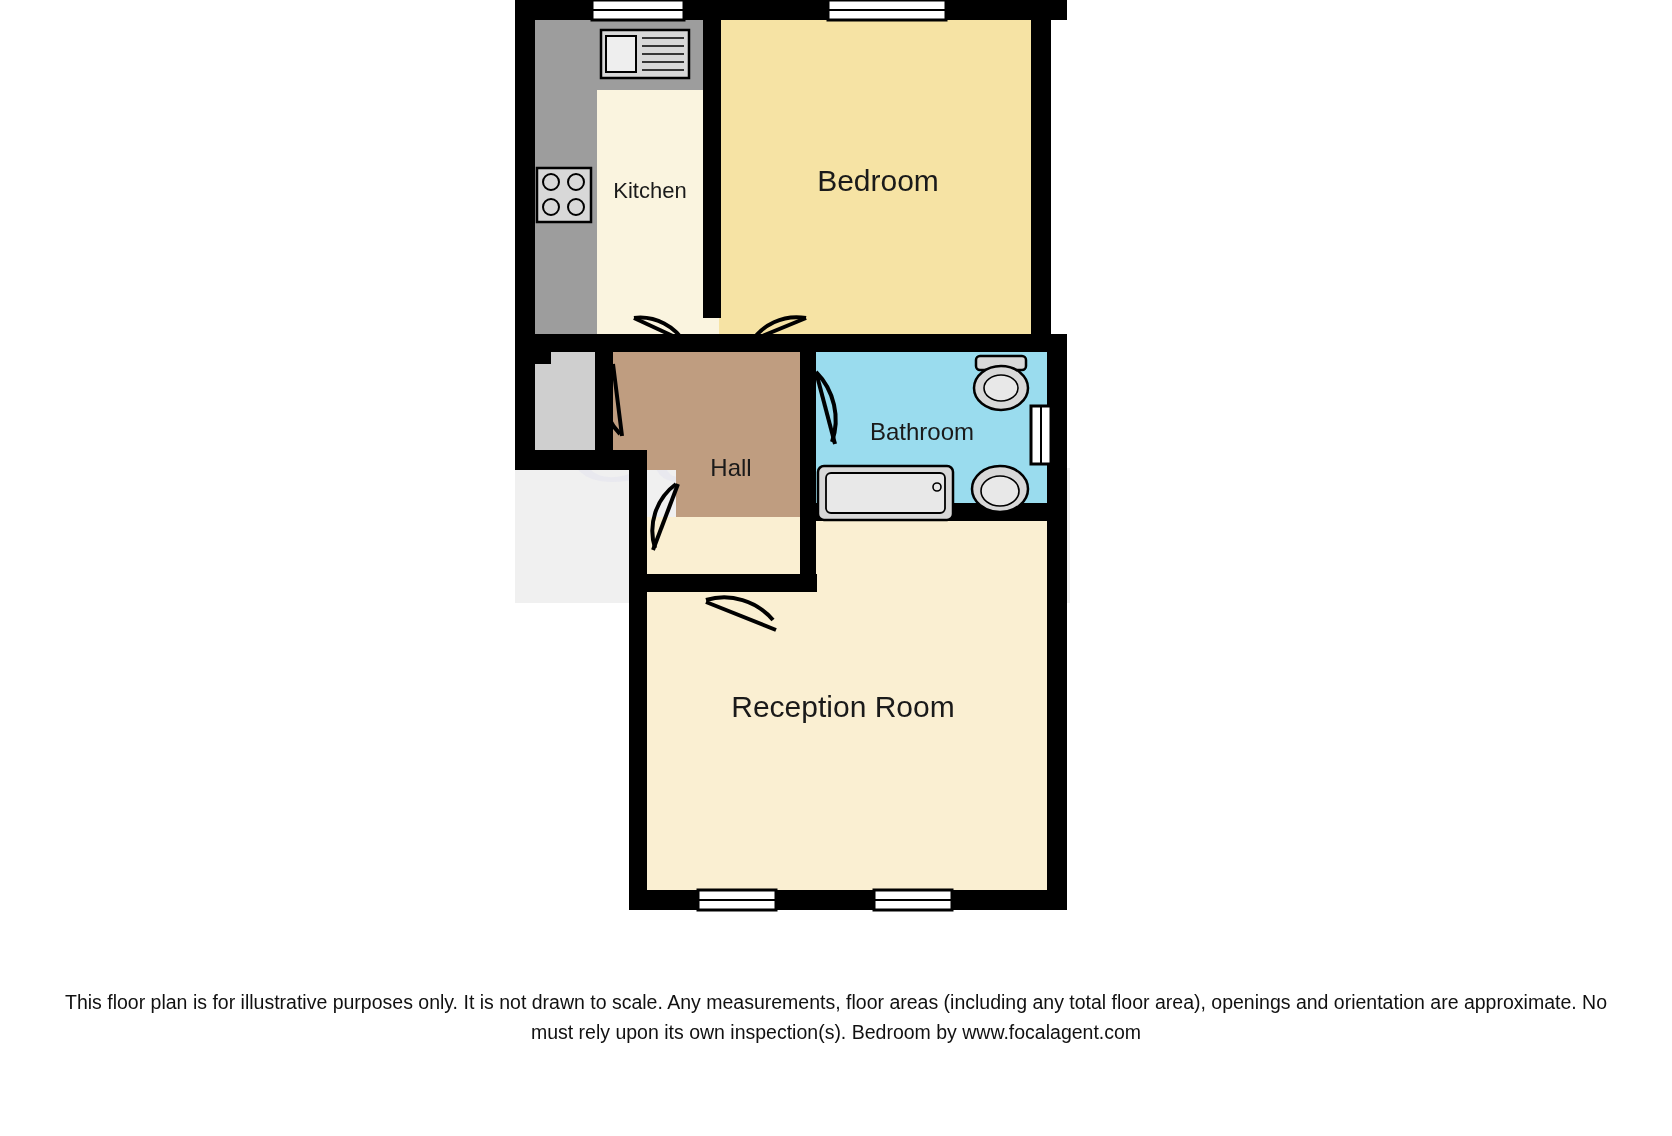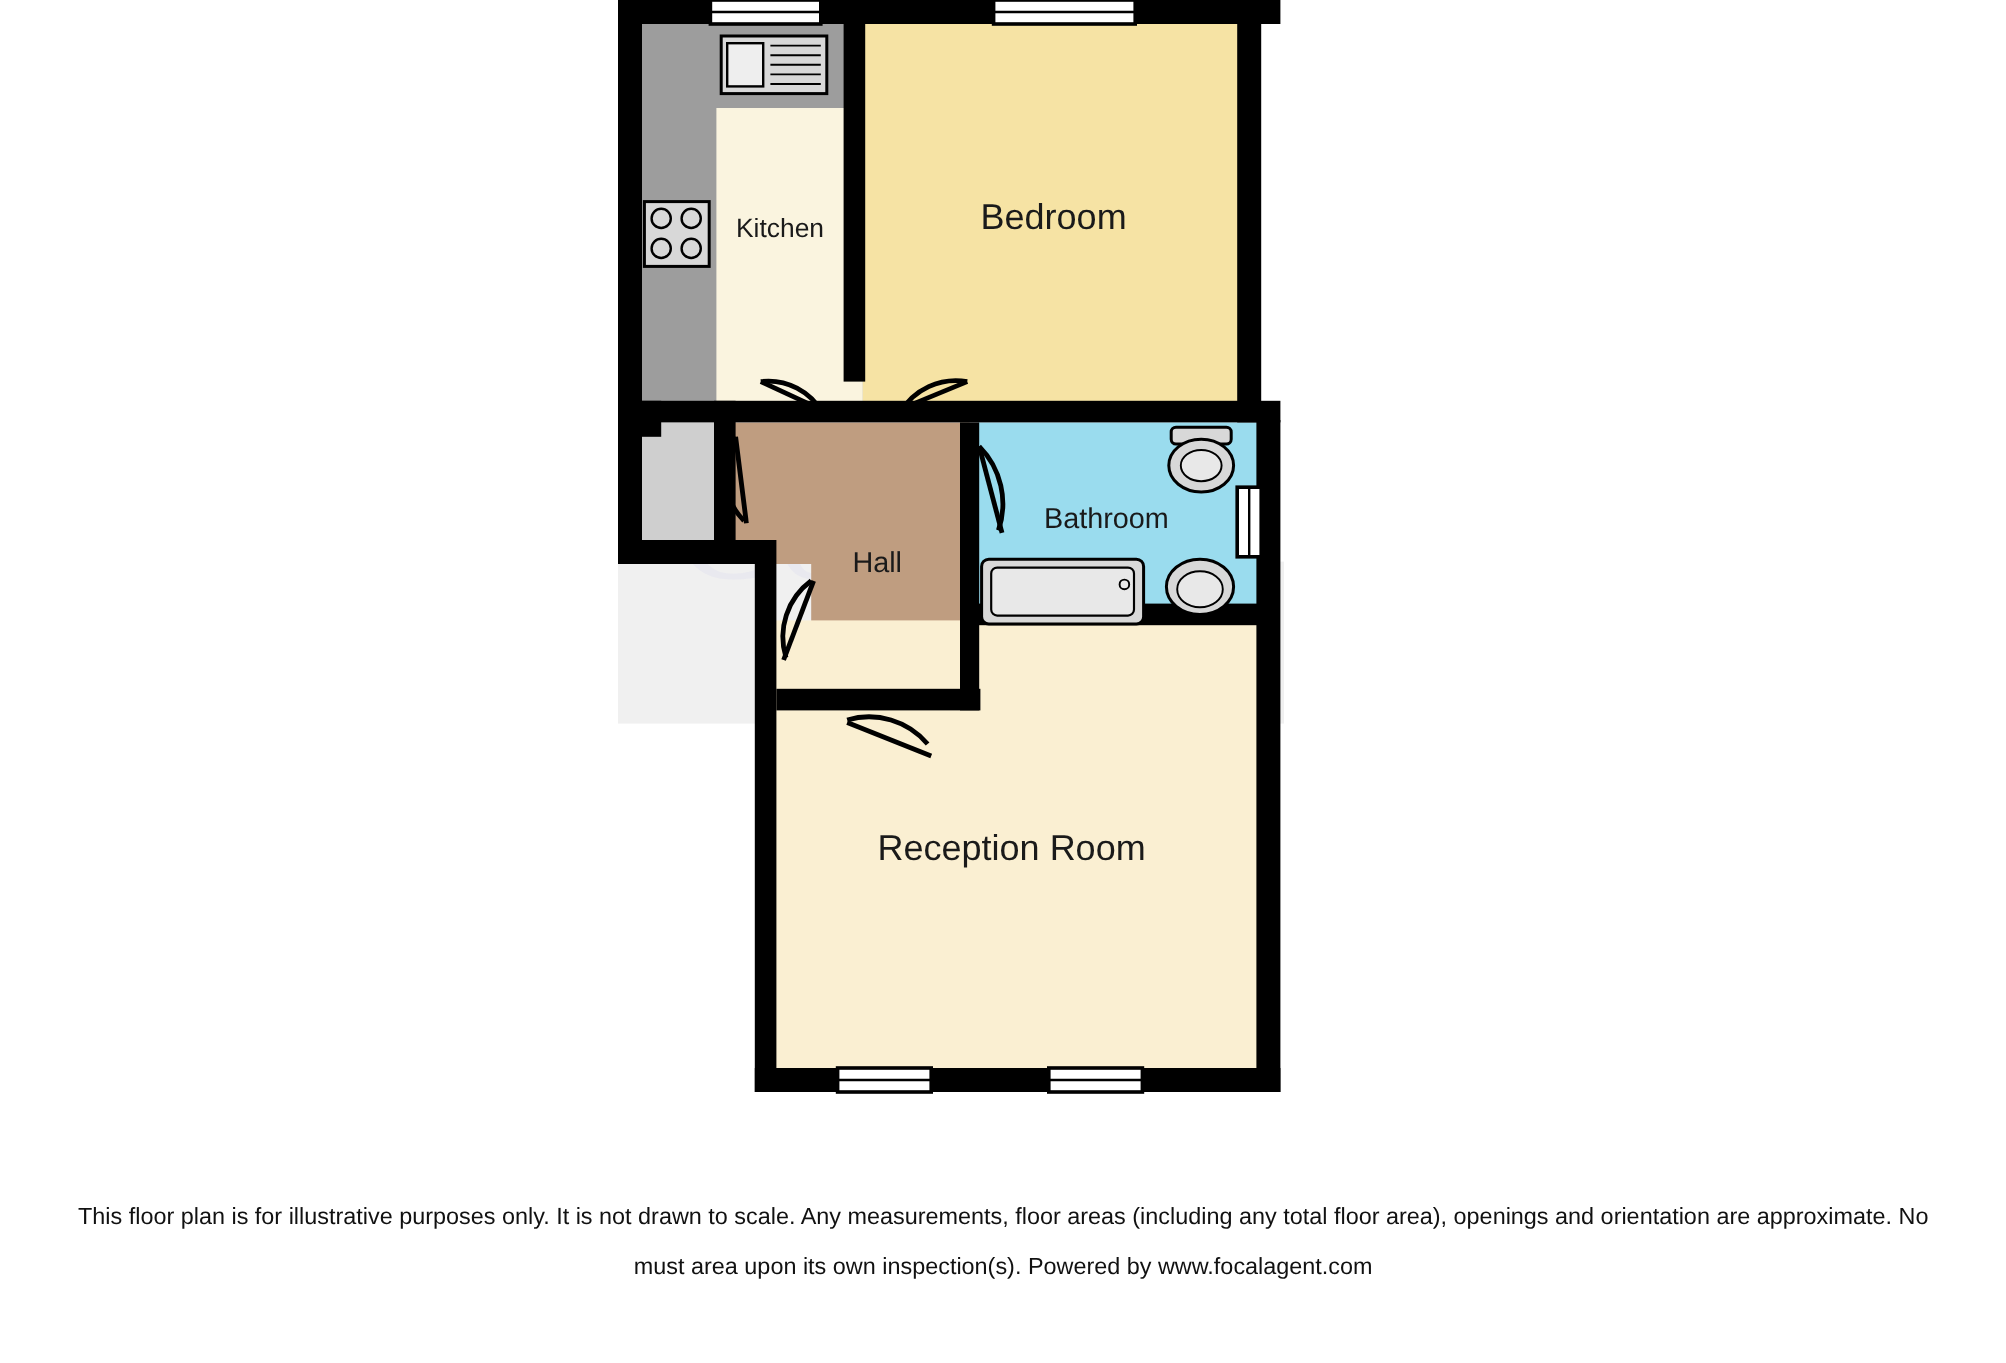--- a/index.html
+++ b/index.html
@@ -39,21 +39,21 @@
     top: 985px;
     width: 1672px;
     text-align: center;
     font-size: 19.5px;
     line-height: 26px;
     color: #111111;
     font-family: "Liberation Sans", sans-serif;
     padding: 0 4px;
     box-sizing: border-box;
   }
-  #disclaimer p { margin: 16px; }
+  #disclaimer p { margin: 4px; }
   .watermark {
     font-family: "Liberation Serif", serif;
     font-size: 128px;
     fill: #e9e9ef;
     text-anchor: middle;
     dominant-baseline: middle;
   }
 </style>
 </head>
 <body>
@@ -200,14 +200,14 @@
   <text class="room-label label-big" x="878" y="183">Bedroom</text>
   <text class="room-label label-mid" x="922" y="434">Bathroom</text>
   <text class="room-label label-mid" x="731" y="470">Hall</text>
   <text class="room-label label-big" x="843" y="709">Reception Room</text>
 
 </svg>
 </div>
 
 <div id="disclaimer">
   <p>This floor plan is for illustrative purposes only. It is not drawn to scale. Any measurements, floor areas (including any total floor area), openings and orientation are approximate. No</p>
-  <p>must area upon its own inspection(s). Powered by www.focalagent.com</p>
+  <p>must rely upon its own inspection(s). Bedroom by www.focalagent.com</p>
 </div>
 
 </body></html>

